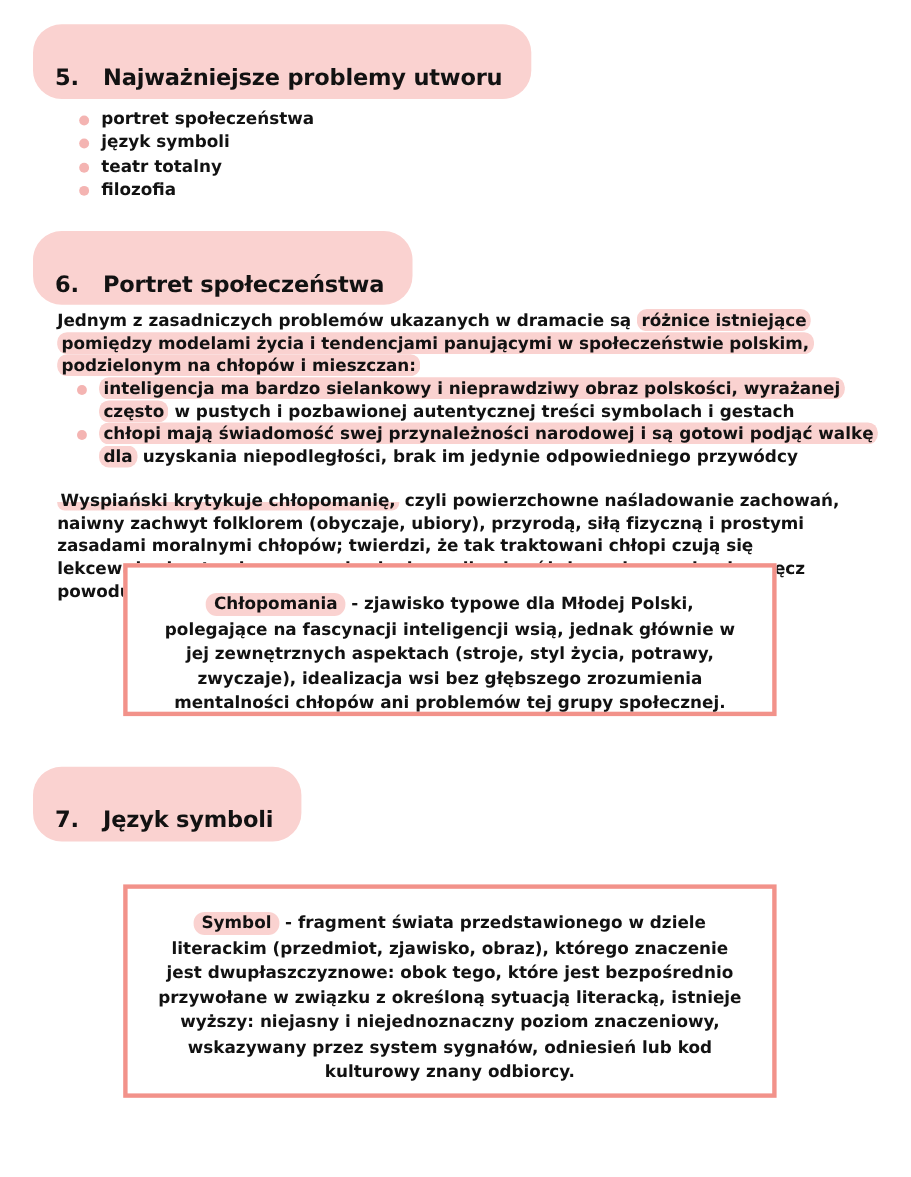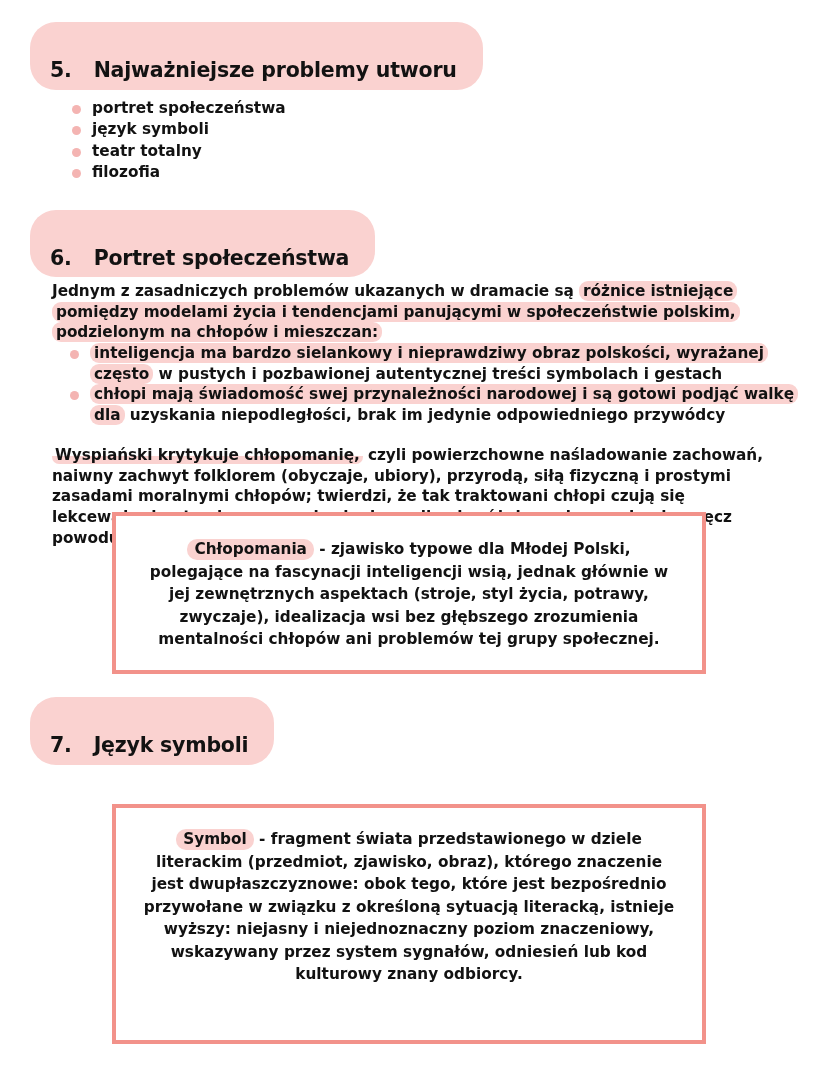--- a/index.html
+++ b/index.html
@@ -118,29 +118,29 @@
     font-size: 15.3px;
     font-weight: 700;
     line-height: 22.5px;
     color: #121212;
   }
   #defbox-chlopomania {
     position: absolute;
     left: 112px;
     top: 512px;
     width: 594px;
-    height: 162px;
+    height: 139px;
     padding: 22px 24px 0 24px;
   }
   #defbox-symbol {
     position: absolute;
     left: 112px;
     top: 804px;
     width: 594px;
-    height: 240px;
+    height: 194px;
     padding: 20px 22px 0 22px;
     text-align: center;
   }
   .defbox .term {
     background: #fad2d0;
     border-radius: 10px;
     padding: 1px 7px 2px 7px;
     font-weight: 700;
   }
   .sp-20 { height: 20px; }

